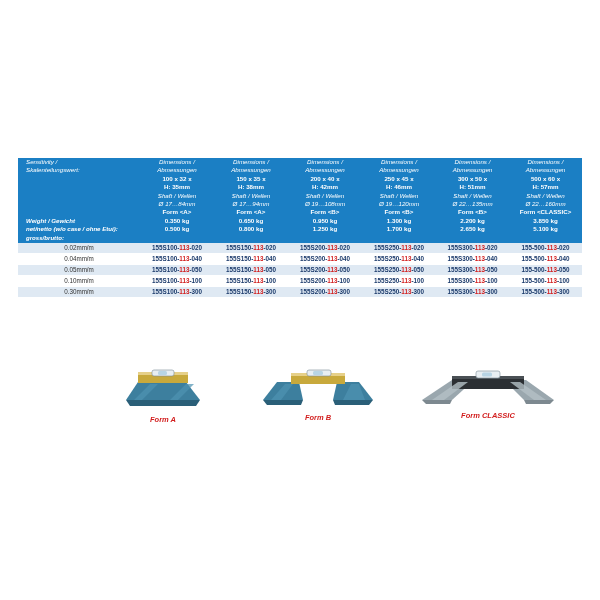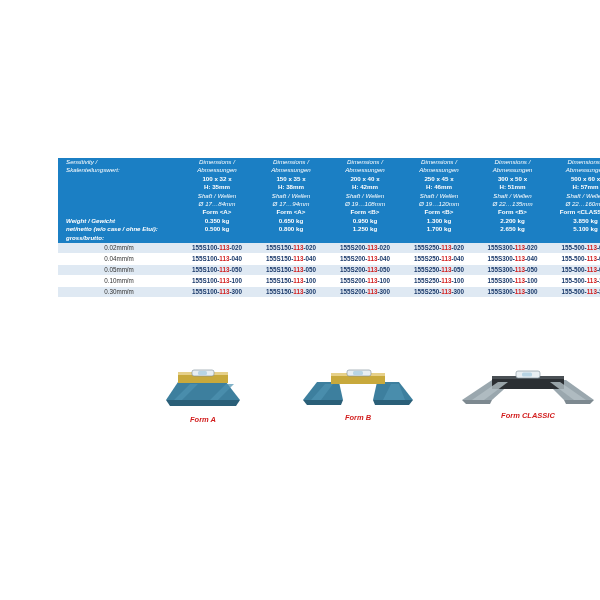--- a/index.html
+++ b/index.html
@@ -10,21 +10,20 @@
   body {
     width: 600px;
     height: 600px;
     font-family: "Liberation Sans", sans-serif;
     overflow: hidden;
   }
   .page {
     position: relative;
     width: 532px;
     height: 600px;
-    margin-left: 40px;
   }
   table.spec {
     position: absolute;
     left: 18px;
     top: 158px;
     width: 564px;
     border-collapse: collapse;
     table-layout: fixed;
   }
   table.spec td, table.spec th {

